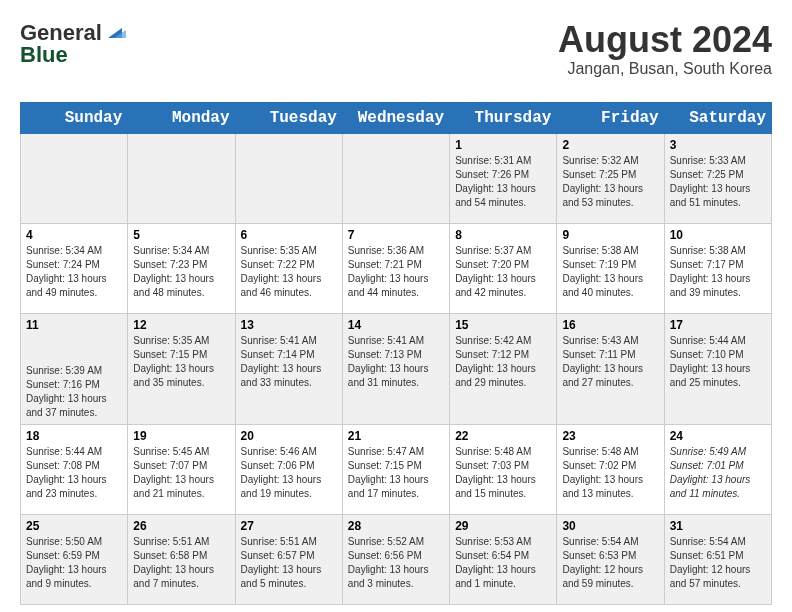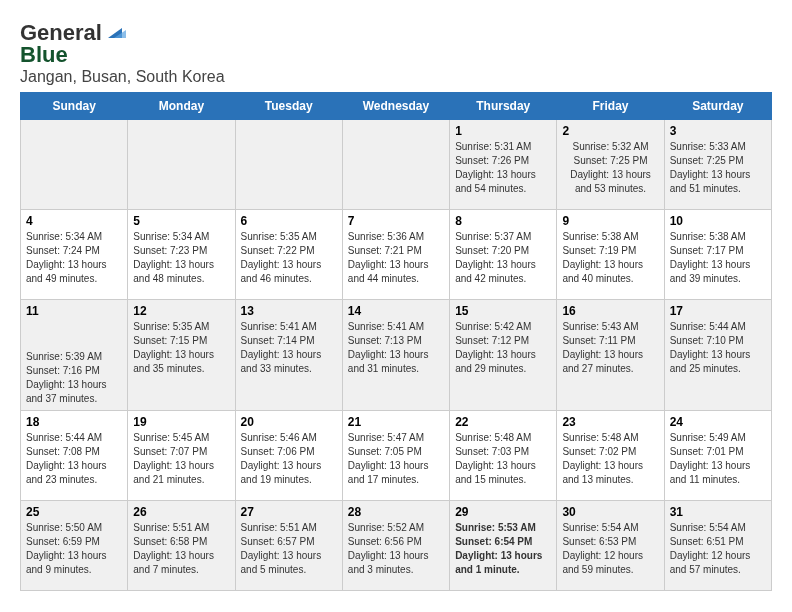--- a/index.html
+++ b/index.html
@@ -7,22 +7,21 @@
       font-family: Arial, sans-serif;
       background: #fff;
       width: 792px;
       min-height: 612px;
       padding: 20px;
     }
     .header {
       display: flex;
       justify-content: space-between;
       align-items: flex-start;
-      margin-bottom: 6px;
-      flex-direction: column;
+      margin-bottom: 24px;
     }
     .logo {
       display: flex;
       align-items: center;
     }
     .logo-general { color: #333; }
     .title-block {
       text-align: right;
     }
     .month-title {
@@ -36,25 +35,26 @@
       color: #444;
     }
     table {
       width: 100%;
       border-collapse: collapse;
       font-size: 10.5px;
     }
     thead tr th {
       background-color: #2a72b8;
       color: #fff;
-      text-align: center;
+      text-align: right;
       padding: 6px 5px;
-      font-size: 12px;
+      font-size: 16px;
       font-weight: bold;
       border: 1px solid #2a72b8;
+      font-family: Liberation Mono, monospace;
     }
     tbody tr td {
       border: 1px solid #ccc;
       vertical-align: top;
       padding: 4px 5px;
       width: calc(100% / 7);
       min-height: 80px;
       height: 90px;
     }
     tbody tr:nth-child(odd) td {
@@ -85,20 +85,21 @@
         <span class="logo-general" style="font-size:22px;font-weight:bold;color:#333;">General</span>
         <svg width="22" height="22" viewBox="0 0 22 22" style="margin-left:2px;margin-top:-4px;">
           <path d="M4 18 L18 8 L18 18 Z" fill="#2a72b8"></path>
           <path d="M10 18 L22 10 L22 18 Z" fill="#5ba3e0" opacity="0.7"></path>
         </svg>
       </div>
       <div style="font-size:22px;font-weight:bold;color:#14532d;margin-top:-4px;">Blue</div>
     </div>
   </div>
   <div class="title-block">
+    <div class="month-title">August 2024</div>
     <div class="location">Jangan, Busan, South Korea</div>
   </div>
 </div>
 
 <table>
   <thead>
     <tr>
     <th>Sunday</th>
         <th>Monday</th>
         <th>Tuesday</th>
@@ -115,21 +116,21 @@
         <td></td>
         <td></td>
         <td>
           <span class="day-num">1</span>
           <div class="day-info" style="white-space: pre-wrap;">Sunrise: 5:31 AM
 Sunset: 7:26 PM
 Daylight: 13 hours and 54 minutes.</div>
         </td>
         <td>
           <span class="day-num">2</span>
-          <div class="day-info" style="white-space: pre-wrap; text-align: center;">Sunrise: 5:32 AM
+          <div class="day-info" style="white-space: pre-wrap;">Sunrise: 5:32 AM
 Sunset: 7:25 PM
 Daylight: 13 hours and 53 minutes.</div>
         </td>
         <td>
           <span class="day-num">3</span>
           <div class="day-info" style="white-space: pre-wrap;">Sunrise: 5:33 AM
 Sunset: 7:25 PM
 Daylight: 13 hours and 51 minutes.</div>
         </td>
       </tr>
@@ -236,38 +237,38 @@
         </td>
         <td>
           <span class="day-num">20</span>
           <div class="day-info" style="white-space: pre-wrap;">Sunrise: 5:46 AM
 Sunset: 7:06 PM
 Daylight: 13 hours and 19 minutes.</div>
         </td>
         <td>
           <span class="day-num">21</span>
           <div class="day-info" style="white-space: pre-wrap;">Sunrise: 5:47 AM
-Sunset: 7:05 PM
+Sunset: 7:15 PM
 Daylight: 13 hours and 17 minutes.</div>
         </td>
         <td>
           <span class="day-num">22</span>
           <div class="day-info" style="white-space: pre-wrap;">Sunrise: 5:48 AM
 Sunset: 7:03 PM
 Daylight: 13 hours and 15 minutes.</div>
         </td>
         <td>
           <span class="day-num">23</span>
           <div class="day-info" style="white-space: pre-wrap;">Sunrise: 5:48 AM
 Sunset: 7:02 PM
 Daylight: 13 hours and 13 minutes.</div>
         </td>
         <td>
           <span class="day-num">24</span>
-          <div class="day-info" style="white-space: pre-wrap;">Sunrise: 5:49 AM
+          <div class="day-info" style="white-space: pre-wrap; font-style: italic;">Sunrise: 5:49 AM
 Sunset: 7:01 PM
 Daylight: 13 hours and 11 minutes.</div>
         </td>
       </tr>
       <tr>
         <td>
           <span class="day-num">25</span>
           <div class="day-info" style="white-space: pre-wrap;">Sunrise: 5:50 AM
 Sunset: 6:59 PM
 Daylight: 13 hours and 9 minutes.</div>
@@ -285,21 +286,21 @@
 Daylight: 13 hours and 5 minutes.</div>
         </td>
         <td>
           <span class="day-num">28</span>
           <div class="day-info" style="white-space: pre-wrap;">Sunrise: 5:52 AM
 Sunset: 6:56 PM
 Daylight: 13 hours and 3 minutes.</div>
         </td>
         <td>
           <span class="day-num">29</span>
-          <div class="day-info" style="white-space: pre-wrap; font-weight: bold;">Sunrise: 5:53 AM
+          <div class="day-info" style="white-space: pre-wrap;">Sunrise: 5:53 AM
 Sunset: 6:54 PM
 Daylight: 13 hours and 1 minute.</div>
         </td>
         <td>
           <span class="day-num">30</span>
           <div class="day-info" style="white-space: pre-wrap;">Sunrise: 5:54 AM
 Sunset: 6:53 PM
 Daylight: 12 hours and 59 minutes.</div>
         </td>
         <td>

